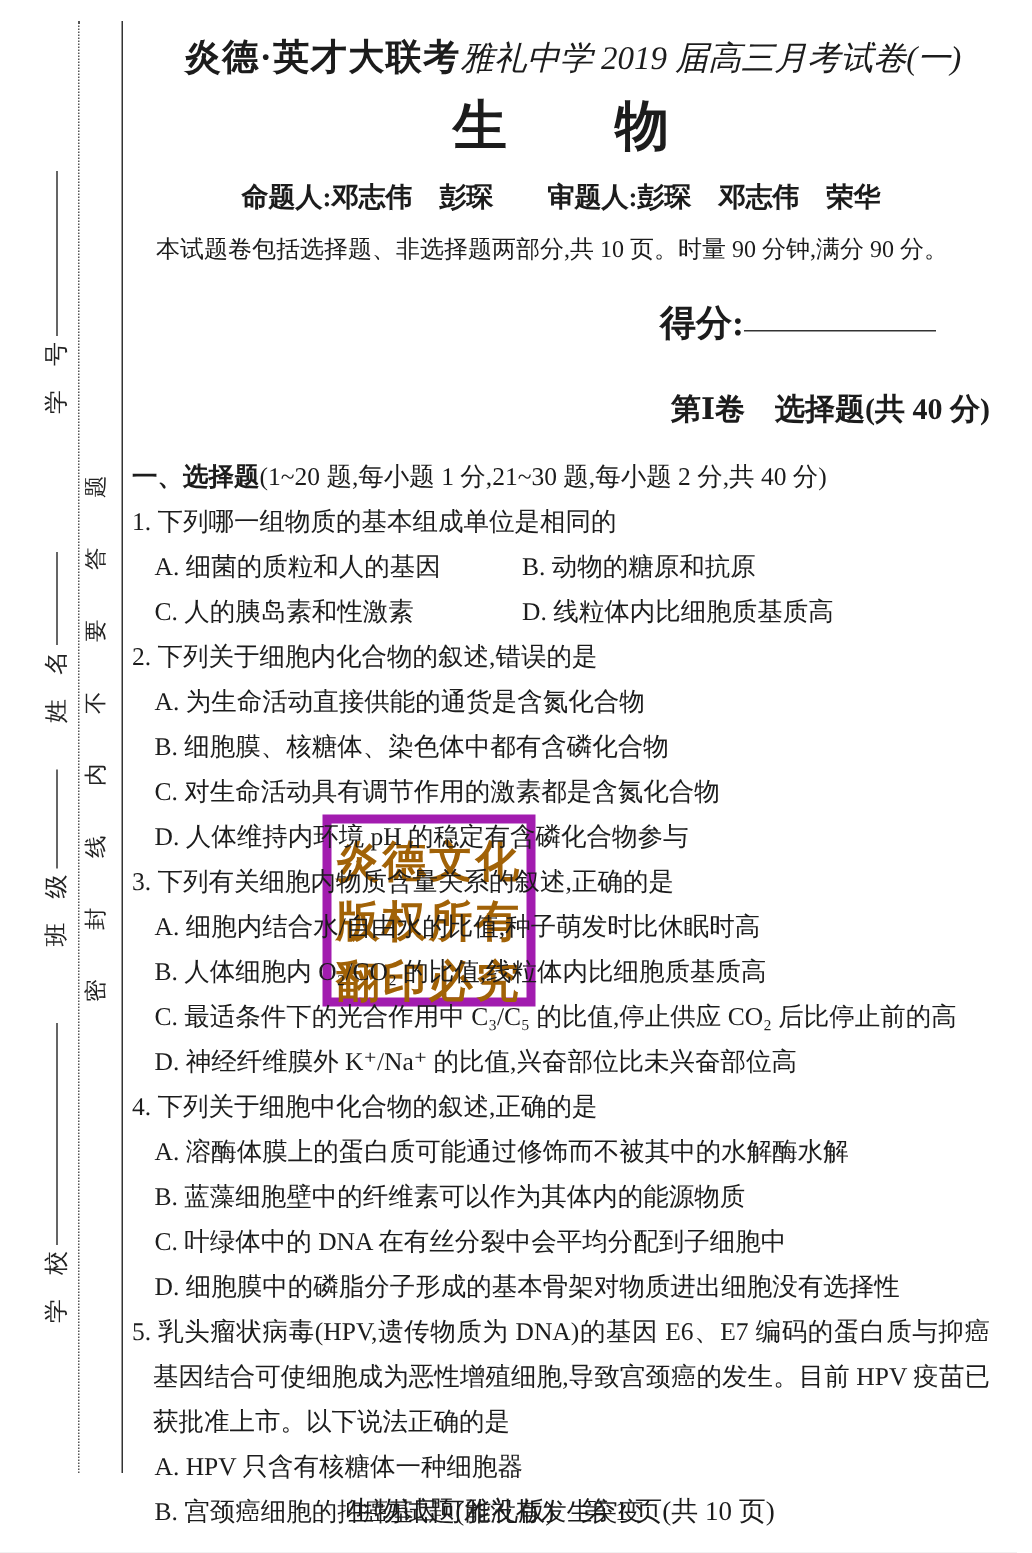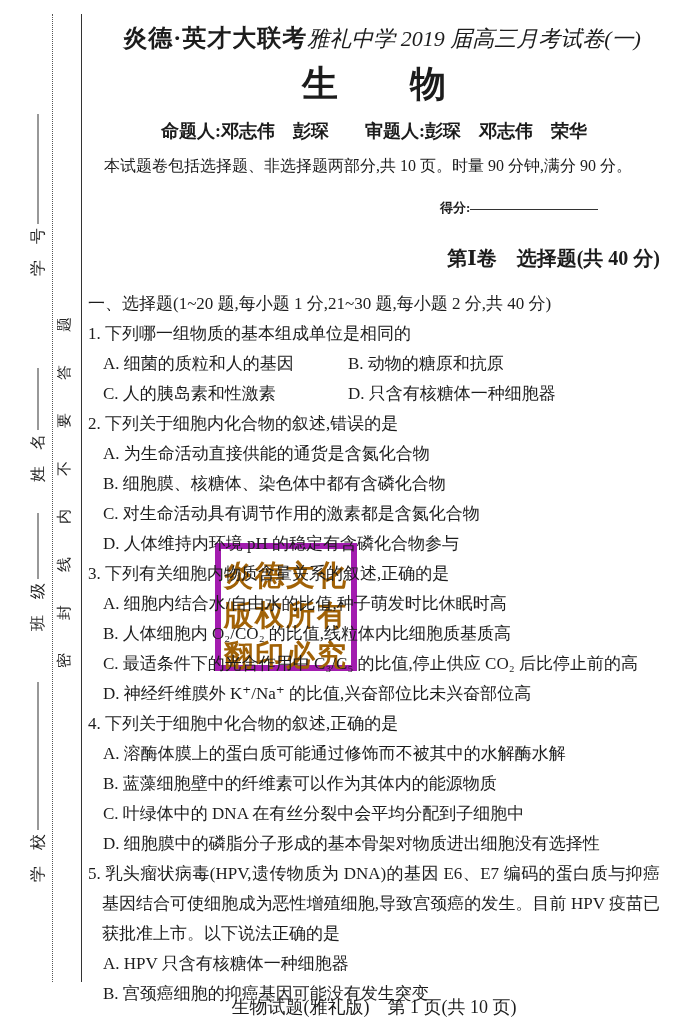--- a/index.html
+++ b/index.html
@@ -51,28 +51,28 @@
   
   .main{
     position:absolute;left:88px;top:0;width:572px;z-index:2;
   }
   .hdr-line{margin-top:22px;text-align:center;white-space:nowrap;}
   .hdr-brand{font-weight:bold;font-size:24px;letter-spacing:1px;margin-left:16px;}
   .hdr-exam{font-size:22px;font-style:italic;}
   .subject{margin-top:6px;text-align:center;font-size:36px;font-weight:bold;}
   .staff{margin-top:10px;text-align:center;font-size:18px;font-weight:bold;}
   .info{margin-top:13px;padding-left:16px;font-size:16px;}
-  .score-line{margin-top:22px;margin-left:352px;font-size:13px;font-weight:bold;}
+  .score-line{margin-top:22px;margin-left:352px;font-size:24px;font-weight:bold;}
   .score-line .blank{
     display:inline-block;width:128px;height:1px;border-bottom:1px solid #333;
     vertical-align:2px;
   }
   .sec-title{margin-top:28px;text-align:right;font-size:20px;font-weight:bold;}
   .intro{margin-top:17px;font-size:17px;line-height:30px;}
-  .intro .b{font-weight:normal;}
+  .intro .b{font-weight:bold;}
   .questions{font-size:17px;line-height:30px;}
   .stem{padding-left:14px;text-indent:-14px;text-align:justify;}
   .opt{padding-left:15px;}
   .opt-grid{display:grid;grid-template-columns:245px 1fr;padding-left:15px;}
   
   .footer{
     position:absolute;left:88px;width:572px;top:995px;
     text-align:center;font-size:18px;z-index:2;
   }
 </style>
@@ -127,21 +127,21 @@
     </div>
 
     <div class="questions">
 
       <div>
         <div class="stem">1. 下列哪一组物质的基本组成单位是相同的</div>
         <div class="opt-grid">
           <div>A. 细菌的质粒和人的基因</div>
           <div>B. 动物的糖原和抗原</div>
           <div>C. 人的胰岛素和性激素</div>
-          <div>D. 只含有核糖体一种细胞器</div>
+          <div>D. 线粒体内比细胞质基质高</div>
         </div>
       </div>
 
       <div>
         <div class="stem">2. 下列关于细胞内化合物的叙述,错误的是</div>
         <div class="opt">A. 为生命活动直接供能的通货是含氮化合物</div>
         <div class="opt">B. 细胞膜、核糖体、染色体中都有含磷化合物</div>
         <div class="opt">C. 对生命活动具有调节作用的激素都是含氮化合物</div>
         <div class="opt">D. 人体维持内环境 pH 的稳定有含磷化合物参与</div>
       </div>

